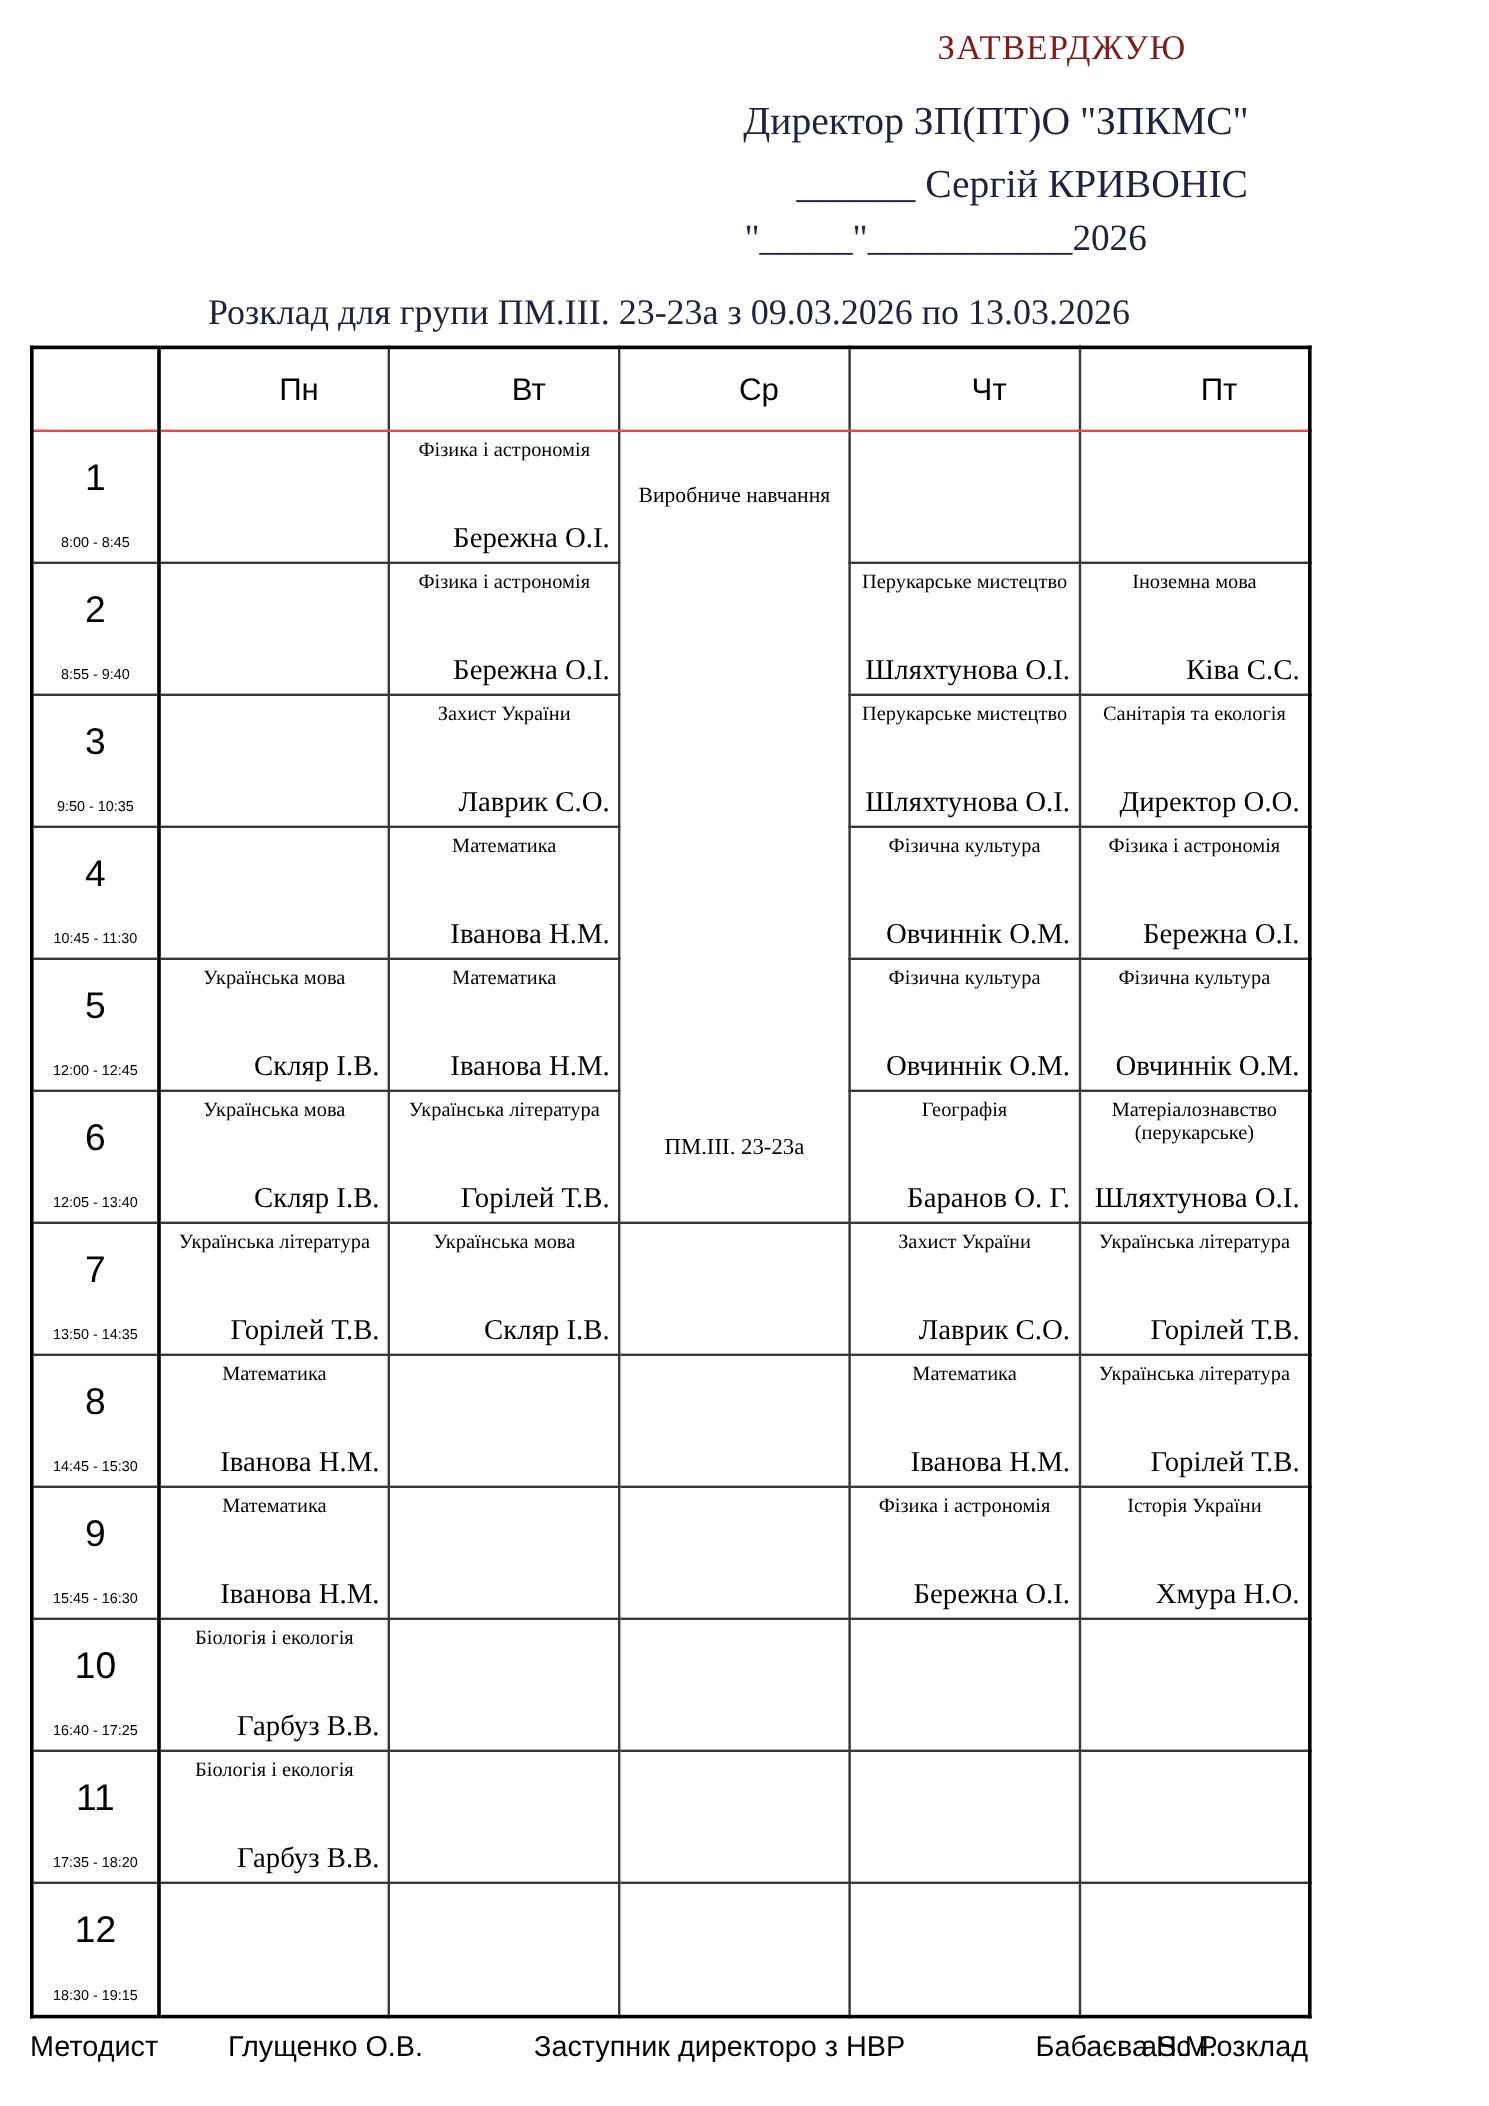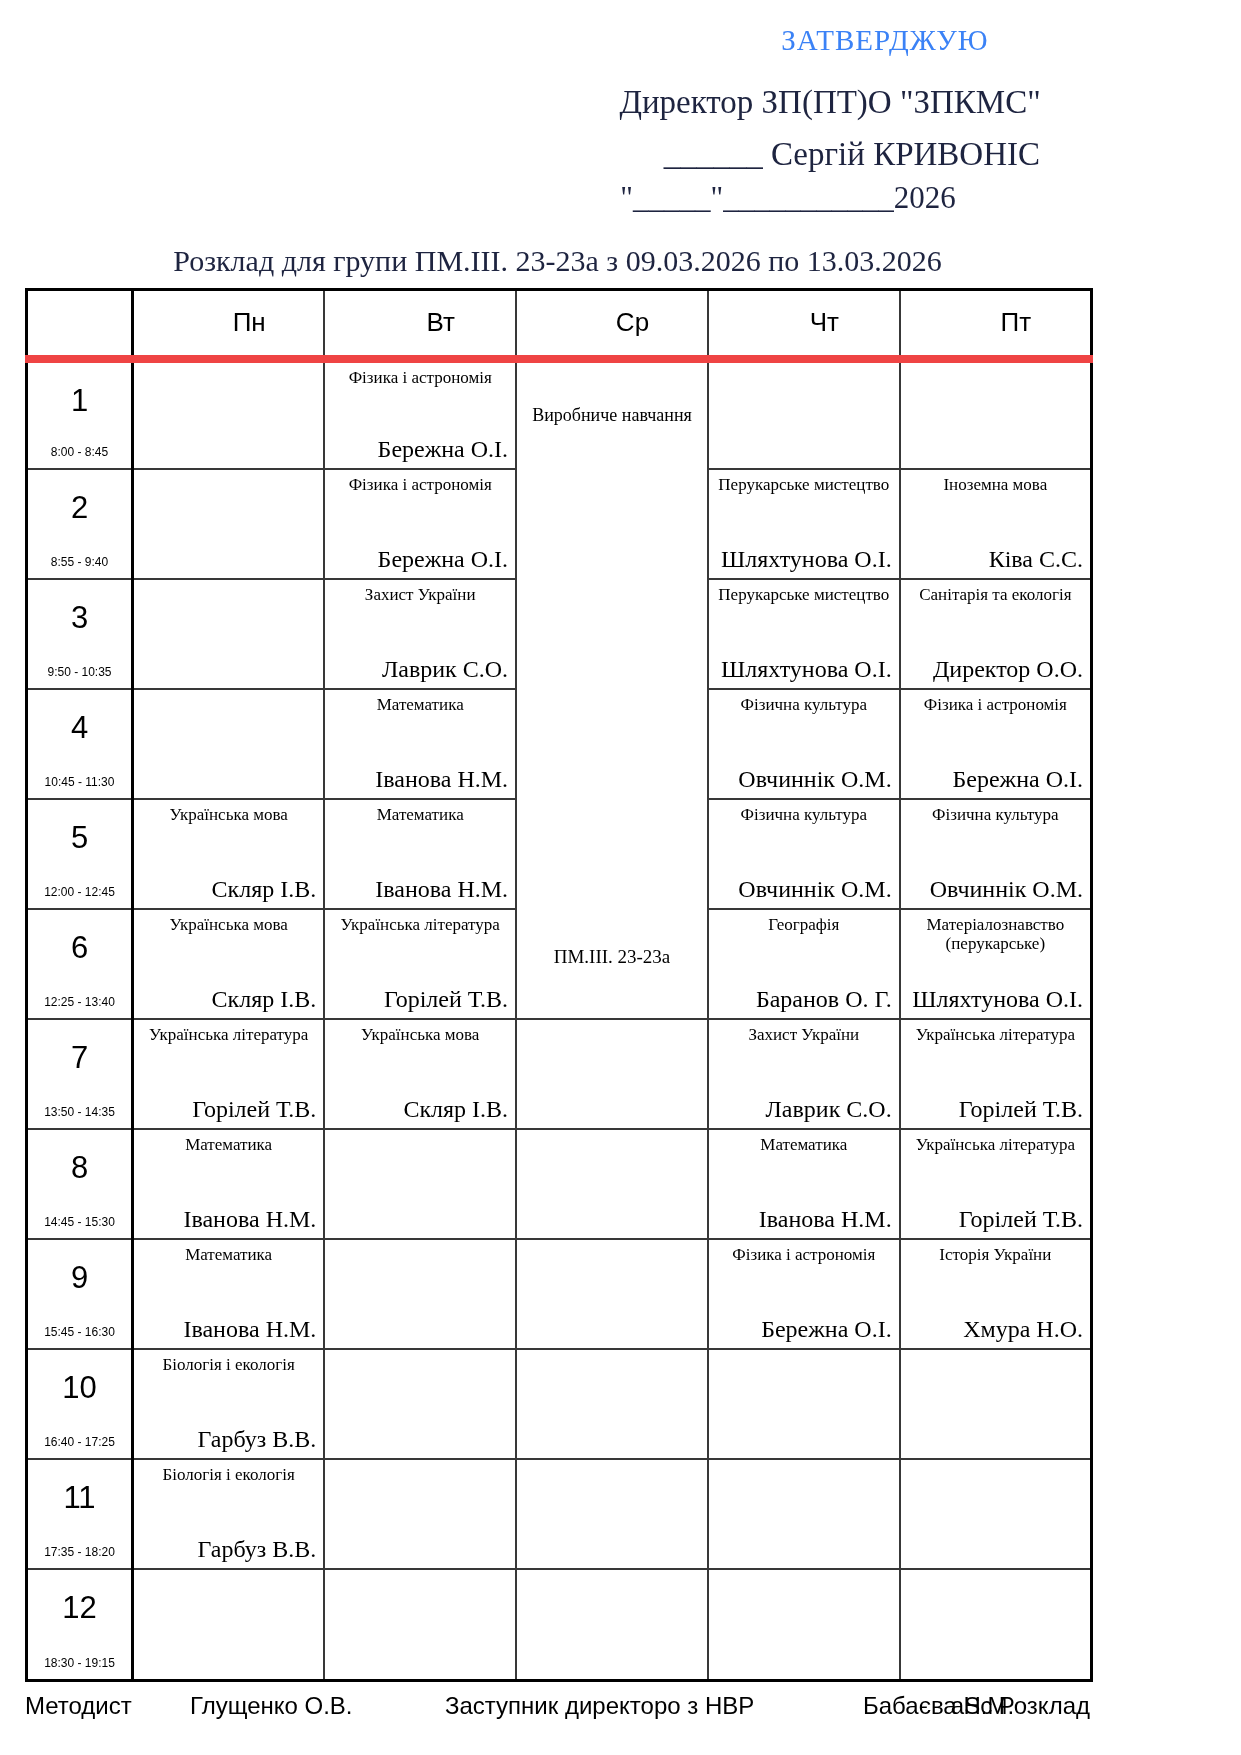--- a/index.html
+++ b/index.html
@@ -31,21 +31,21 @@
   table.schedule {
     position:absolute; top:288px; left:25px; width:1065px;
     border-collapse:collapse; table-layout:fixed;
     border:3px solid #000;
   }
   .schedule col.timecol { width:106px; }
   .schedule col.daycol  { width:191.8px; }
   .schedule th, .schedule td { border:2px solid #383838; padding:0; }
   .schedule thead tr { height:69px; }
   .schedule thead th {
-    border-bottom:8px solid #ef4444;
+    border-bottom:2px solid #ef4444;
     font-family:"Liberation Sans", sans-serif;
     font-weight:normal; font-size:26px; text-align:center; vertical-align:middle;padding-left:41px;
   }
   .schedule thead th.timehead { border-right:3px solid #000; }
   .schedule tbody tr { height:110px; }
   .schedule tbody tr.last { height:112px; }
   td.timecell {
     border-right:3px solid #000; position:relative; vertical-align:top;
     font-family:"Liberation Sans", sans-serif; text-align:center;
   }
@@ -67,21 +67,21 @@
   .footer span { position:absolute; white-space:nowrap; }
   .f0 { left:0; }
   .f1 { left:165px; }
   .f2 { left:420px; }
   .f3 { left:838px; }
   .f4 { right:0; }
 </style>
 </head>
 <body>
 
-<div class="approval-stamp" style="color: #3b82f6;">ЗАТВЕРДЖУЮ</div>
+<div class="approval-stamp" style="color: #7f1d1d;">ЗАТВЕРДЖУЮ</div>
 <div class="approval-director" style="color: rgb(30, 36, 64);">Директор ЗП(ПТ)О "ЗПКМС"</div>
 <div class="approval-signature" style="color: rgb(30, 36, 64);">______ Сергій КРИВОНІС</div>
 <div class="approval-date" style="color: rgb(30, 36, 64);">"_____"___________2026</div>
 
 <div class="page-title" style="color: rgb(30, 36, 64);">Розклад для групи ПМ.ІІІ. 23-23а з 09.03.2026 по 13.03.2026</div>
 
 <table class="schedule">
   <colgroup>
     <col class="timecol">
       <col class="daycol">
@@ -211,21 +211,21 @@
           <div class="teach">Овчиннік О.М.</div>
         </td>
         <td class="daycell">
           <div class="subj">Фізична культура</div>
           <div class="teach">Овчиннік О.М.</div>
         </td>
       </tr>
       <tr>
         <td class="timecell">
           <div class="lessonnum">6</div>
-          <div class="lessontime">12:25 - 13:40</div>
+          <div class="lessontime">12:05 - 13:40</div>
         </td>
         <td class="daycell">
           <div class="subj">Українська мова</div>
           <div class="teach">Скляр І.В.</div>
         </td>
         <td class="daycell">
           <div class="subj">Українська література</div>
           <div class="teach">Горілей Т.В.</div>
         </td>
         <td class="daycell">

